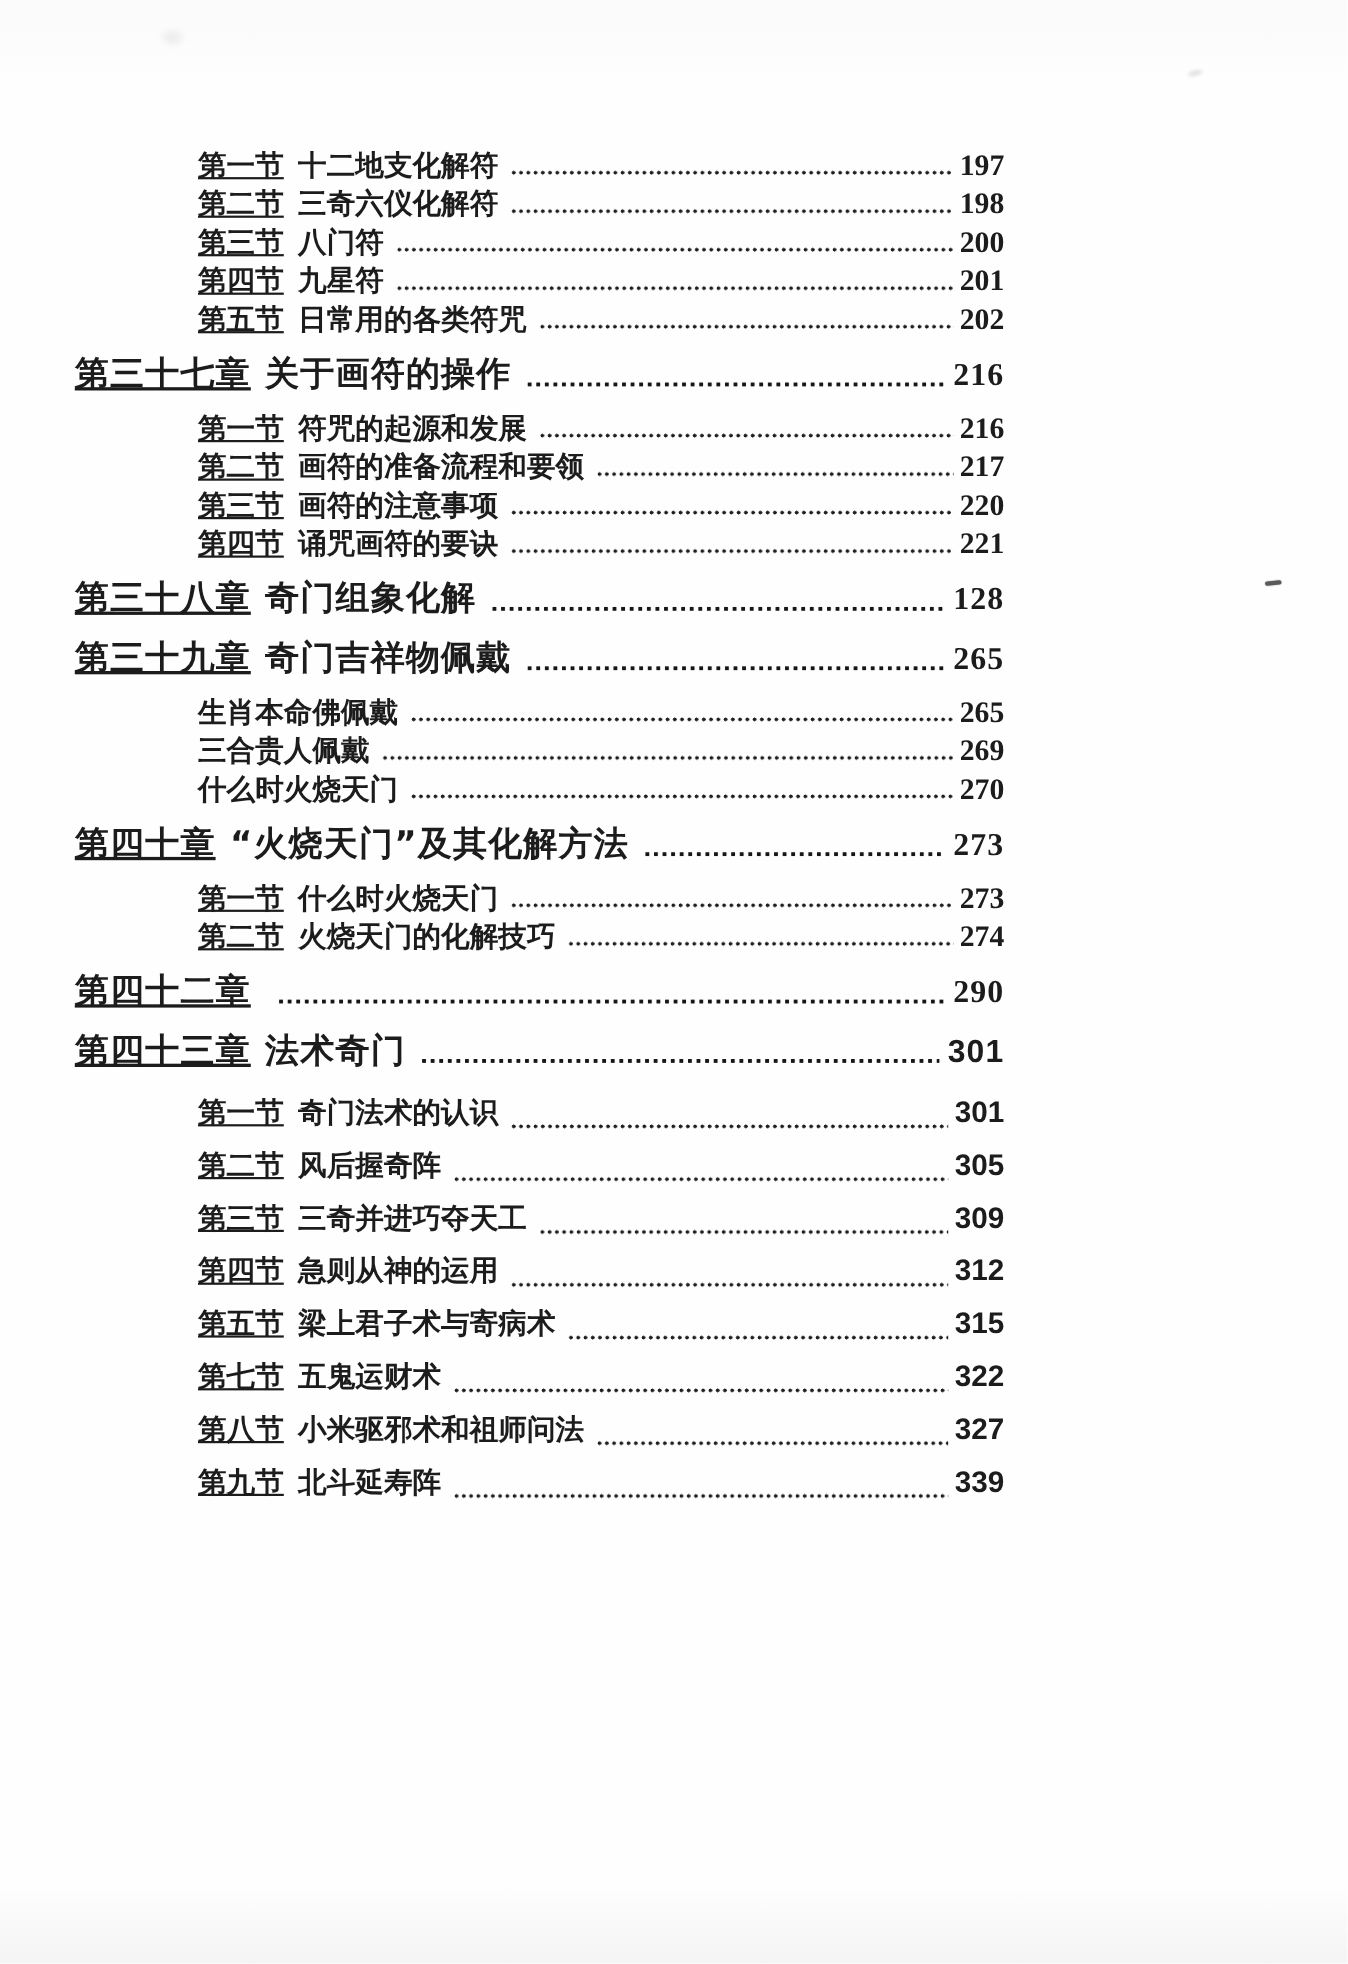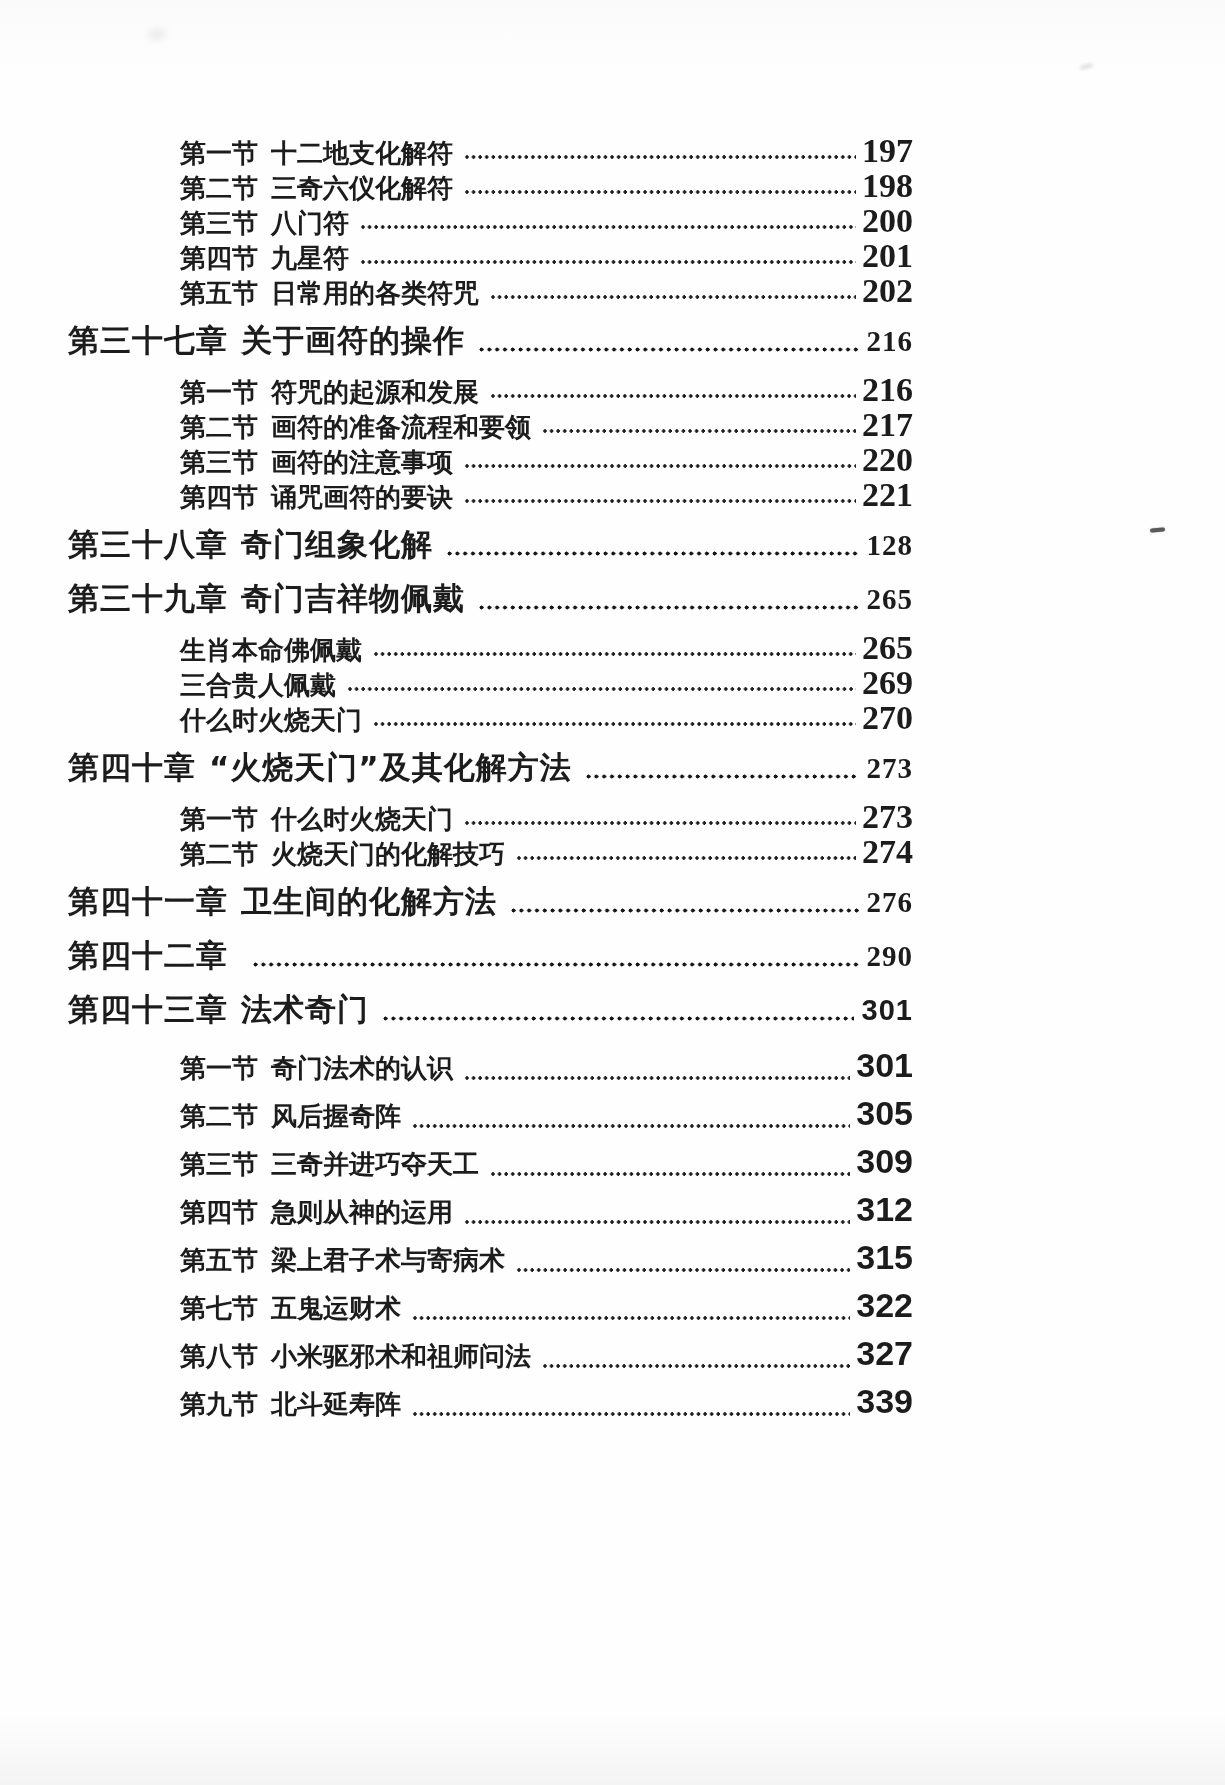--- a/index.html
+++ b/index.html
@@ -42,40 +42,40 @@
   
   .ch {
     height: 44px;
     line-height: 44px;
     font-size: 31px;
     font-weight: 700;
     margin: 10px 0;
     font-family: "DejaVu Sans", "Liberation Sans", sans-serif;
     letter-spacing: 1px;
   }
-  .lbl { margin-right: 13px; }
+  .lbl { margin-right: 13px; text-decoration: underline; }
   .ttl { margin-right: 2px; }
   .leader {
     flex: 1;
     height: 6px;
     align-self: flex-end;
     margin: 0 6px 8px 9px;
     background-image: radial-gradient(circle at 3px 3px, #1e1e1e 1.55px, transparent 1.9px);
     background-size: 6.6px 6px;
     background-repeat: repeat-x;
     background-position: left bottom;
   }
   .ch .leader {
     height: 7px;
     margin: 0 8px 9px 11px;
     background-image: radial-gradient(circle at 3.5px 3.5px, #161616 1.85px, transparent 2.2px);
     background-size: 7.8px 7px;
   }
   .num {
-    font-size: 34px;
+    font-size: 27px;
     font-weight: 600;
     font-family: "Liberation Serif", "DejaVu Serif", serif;
   }
   .ch .num {
     font-size: 29px;
     font-weight: 700;
   }
   .g43 .num, .num.sans {
     font-family: "Liberation Sans", "DejaVu Sans", sans-serif;
   }
@@ -212,26 +212,20 @@
     <span class="leader"></span>
     <span class="num">273</span>
   </div>
   <div class="row sec">
     <span class="lbl">第二节</span>
     <span class="ttl">火烧天门的化解技巧</span>
     <span class="leader"></span>
     <span class="num">274</span>
   </div>
 
-  <div class="row ch">
-    <span class="lbl">第四十一章</span>
-    <span class="ttl">卫生间的化解方法</span>
-    <span class="leader"></span>
-    <span class="num">276</span>
-  </div>
 
   <div class="row ch">
     <span class="lbl">第四十二章</span>
     <span class="leader"></span>
     <span class="num">290</span>
   </div>
 
   <div class="row ch">
     <span class="lbl">第四十三章</span>
     <span class="ttl">法术奇门</span>

